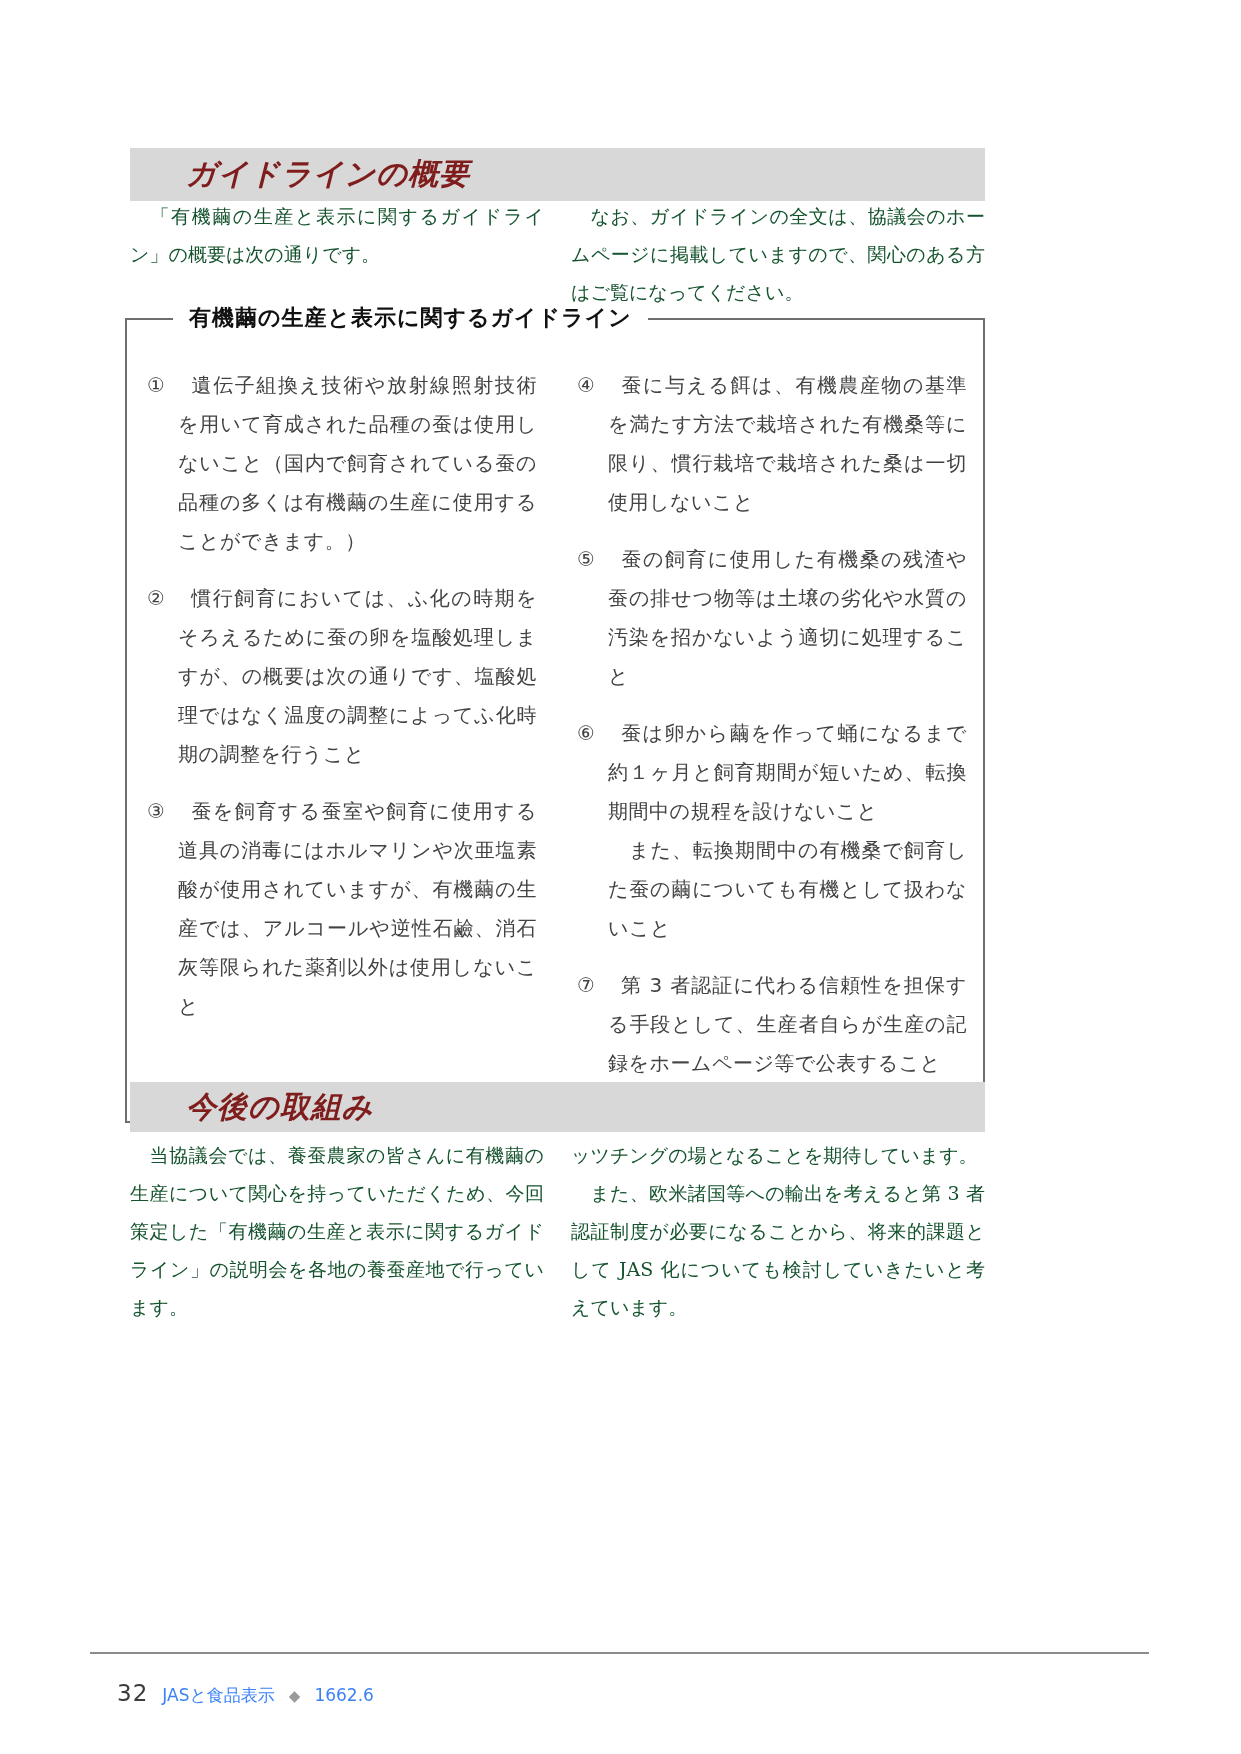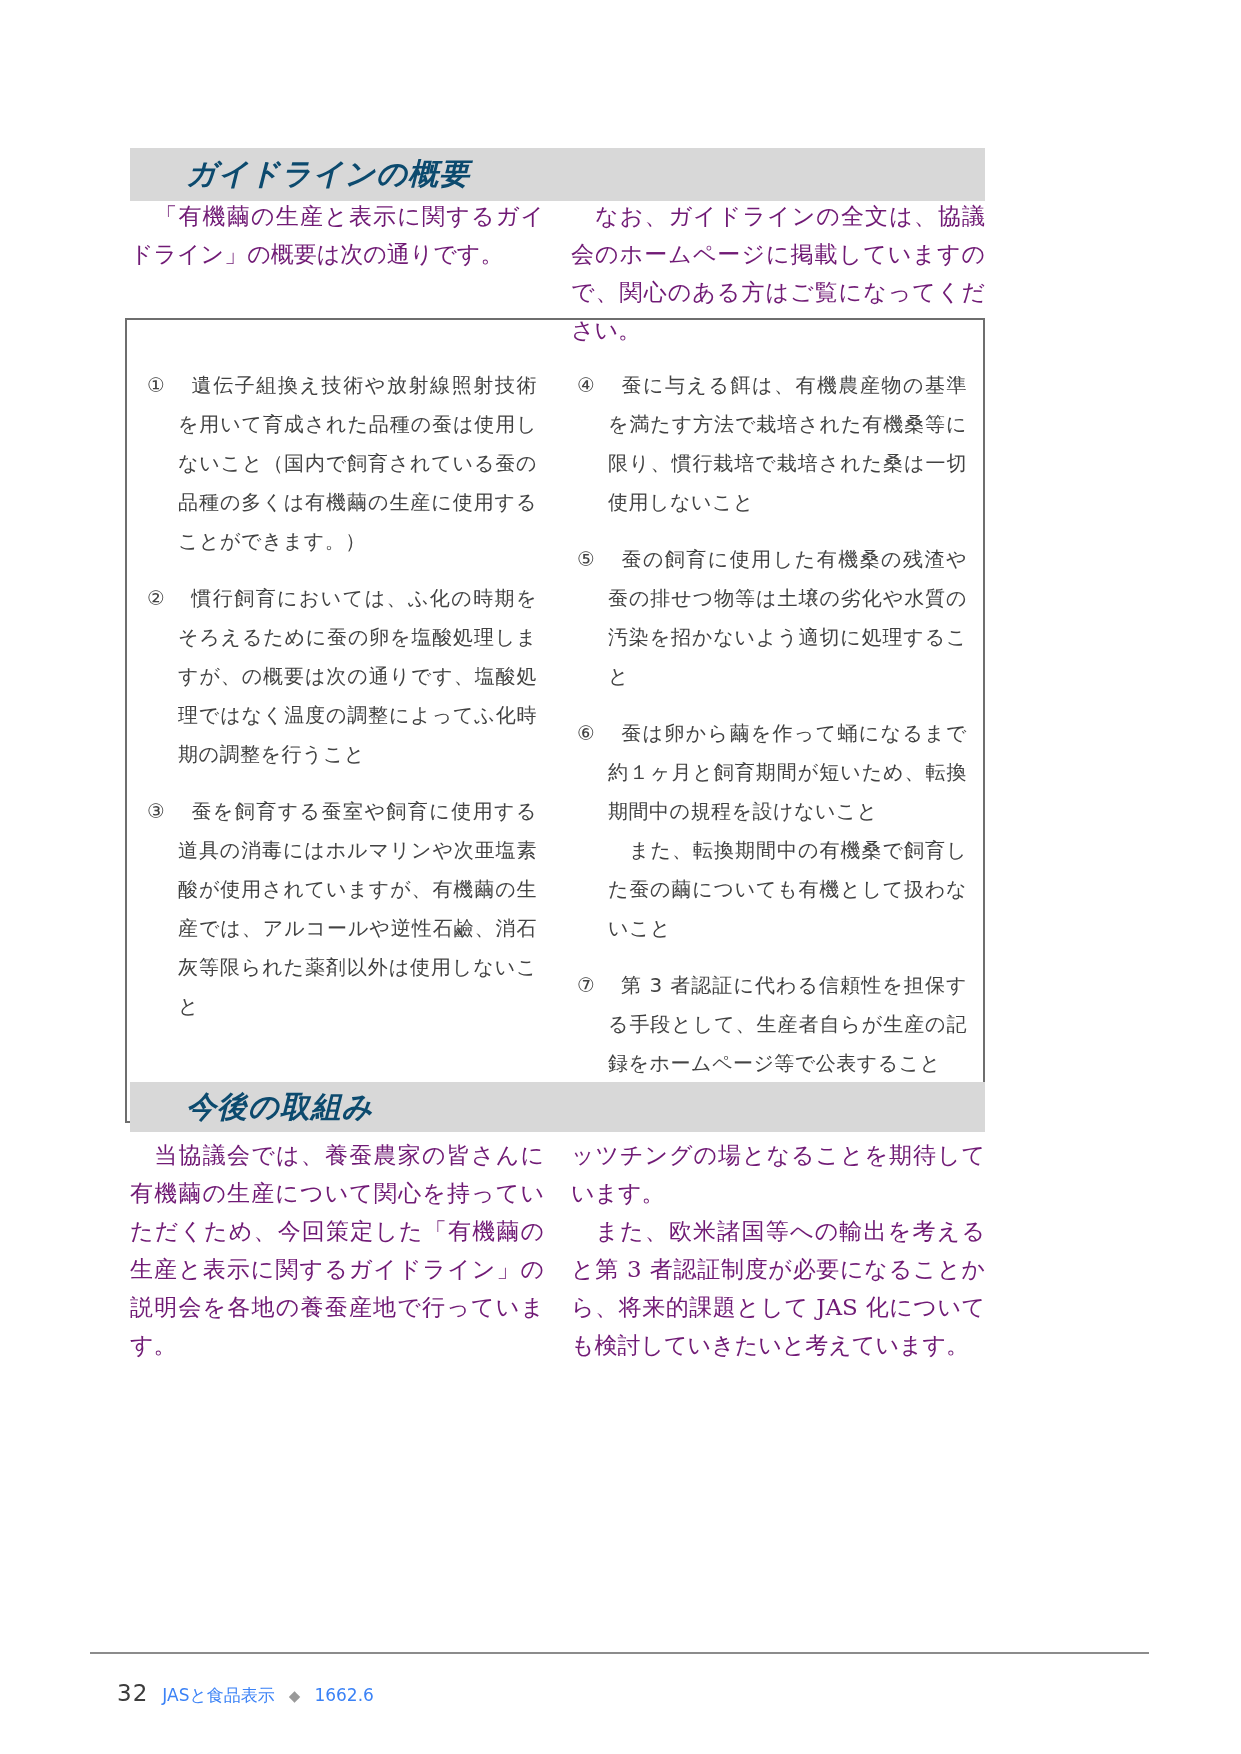--- a/index.html
+++ b/index.html
@@ -12,30 +12,30 @@
   .abs { position:absolute; }
 
   
   .heading-bar {
     background:#d8d8d8; width:855px; height:53px;
     display:flex; align-items:center; padding-left:56px;
   }
   .heading-text {
     font-family:Liberation Sans, sans-serif;
     font-weight:bold; font-style:italic;
-    font-size:30px; color:#0c4a6e; letter-spacing:1px;
+    font-size:30px; color:#7f1d1d; letter-spacing:1px;
   }
 
   
   .cols { display:flex; gap:27px; width:855px; }
   .col { flex:1; min-width:0; }
   .body-par {
-    font-size:23px; line-height:38px;
+    font-size:19px; line-height:38px;
     text-align:justify; text-justify:inter-character;
-    color:#701a75;
+    color:#14532d;
   }
 
   
   .gbox {
     width:860px; min-height:712px;
     border:2px solid #6e6e6e;
     padding:46px 16px 20px 20px;
   }
   .gbox-title {
     position:absolute; top:-17px; left:46px;
@@ -75,20 +75,21 @@
 <div class="abs cols" style="left:130px; top:197px;">
   <div class="col">
     <p class="body-par">　「有機繭の生産と表示に関するガイドライン」の概要は次の通りです。</p>
   </div>
   <div class="col">
     <p class="body-par">　なお、ガイドラインの全文は、協議会のホームページに掲載していますので、関心のある方はご覧になってください。</p>
   </div>
 </div>
 
 <div class="abs gbox" style="left:125px; top:318px;">
+  <div class="gbox-title">有機繭の生産と表示に関するガイドライン</div>
   <div class="gbox-cols">
     <div class="col">
       <div class="gl-item">
         <p class="gl-main"><span class="gl-num">①</span><span>遺伝子組換え技術や放射線照射技術を用いて育成された品種の蚕は使用しないこと（国内で飼育されている蚕の品種の多くは有機繭の生産に使用することができます。）</span></p>
       </div>
       <div class="gl-item">
         <p class="gl-main"><span class="gl-num">②</span><span>慣行飼育においては、ふ化の時期をそろえるために蚕の卵を塩酸処理しますが、の概要は次の通りです、塩酸処理ではなく温度の調整によってふ化時期の調整を行うこと</span></p>
       </div>
       <div class="gl-item">
         <p class="gl-main"><span class="gl-num">③</span><span>蚕を飼育する蚕室や飼育に使用する道具の消毒にはホルマリンや次亜塩素酸が使用されていますが、有機繭の生産では、アルコールや逆性石鹼、消石灰等限られた薬剤以外は使用しないこと</span></p>

